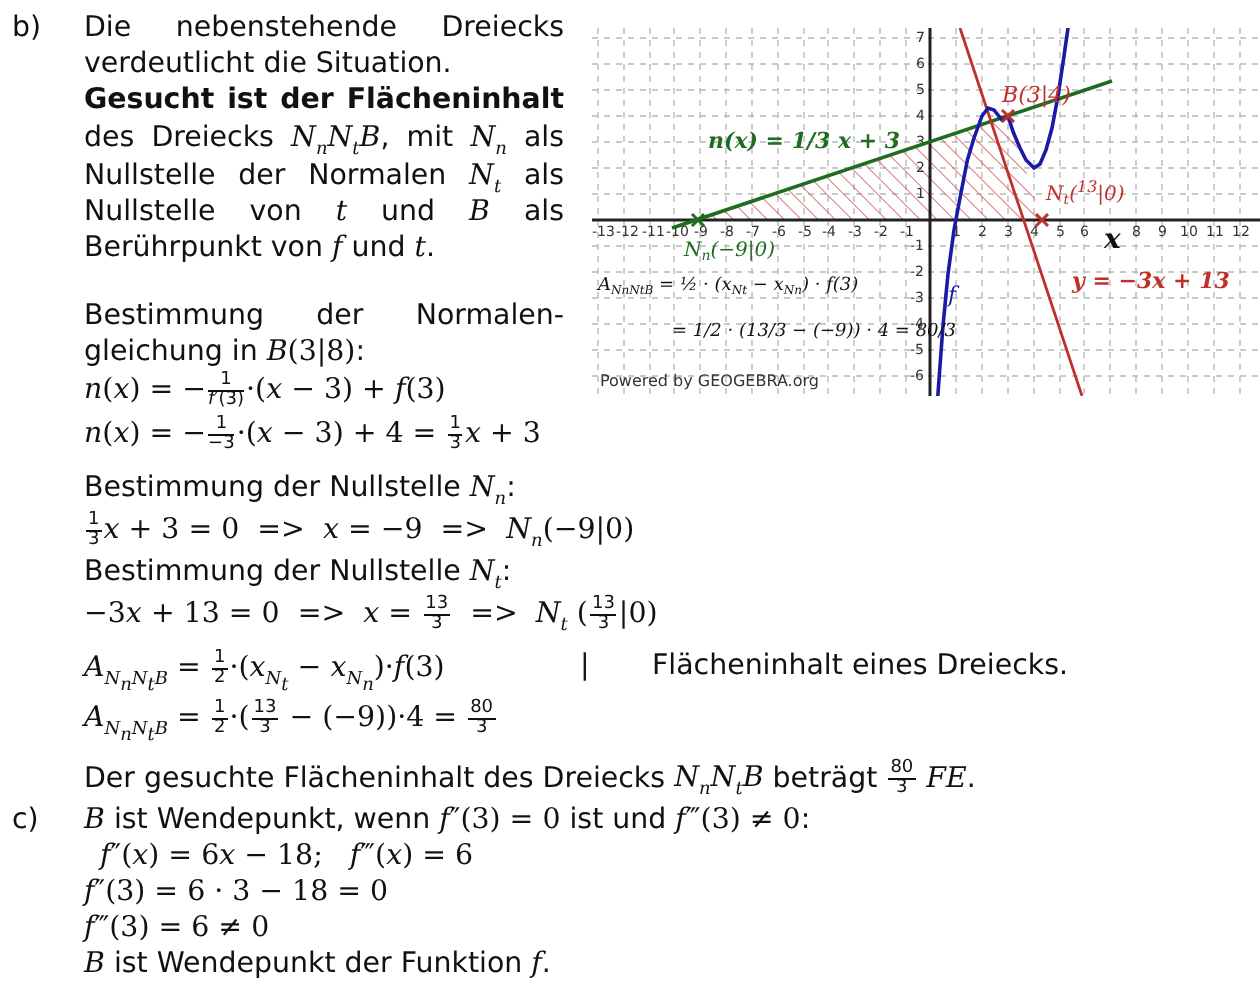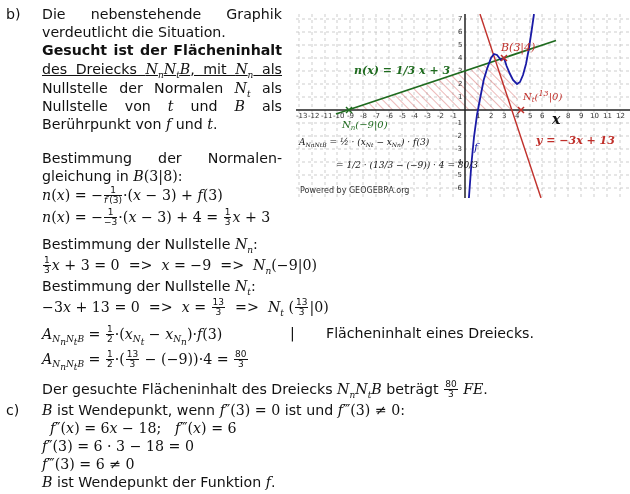--- a/index.html
+++ b/index.html
@@ -13,24 +13,24 @@
   .frac span { display:block; }
   .frac .n { border-bottom:1px solid #111; padding:0 1px; }
   sub { font-size:9px; }
   #graph { position:absolute; left:296px; top:14px; }
 </style>
 </head>
 <body>
 
 <div class="ln" style="left:6px;top:6px;">b)</div>
 
-<div class="ln just" style="left:42px;top:6px;"><span>Die nebenstehende Graphik</span></div>
+<div class="ln just" style="left:42px;top:6px;"><span>Die nebenstehende Dreiecks</span></div>
 <div class="ln" style="left:42px;top:24px;">verdeutlicht die Situation.</div>
 <div class="ln just" style="left:42px;top:42px;font-weight:bold;"><span>Gesucht ist der Flächeninhalt</span></div>
-<div class="ln just" style="left:42px;top:61px;text-decoration:underline;">
+<div class="ln just" style="left:42px;top:61px;">
   <span>des Dreiecks <span class="m">N<sub>n</sub>N<sub>t</sub>B</span>, mit <span class="m">N<sub>n</sub></span> als</span>
 </div>
 <div class="ln just" style="left:42px;top:80px;">
   <span>Nullstelle der Normalen <span class="m">N<sub>t</sub></span> als</span>
 </div>
 <div class="ln just" style="left:42px;top:98px;">
   <span>Nullstelle von <span class="m">t</span> und <span class="m">B</span> als</span>
 </div>
 <div class="ln" style="left:42px;top:116px;">Berührpunkt von <span class="m">f</span> und <span class="m">t</span>.</div>
 

